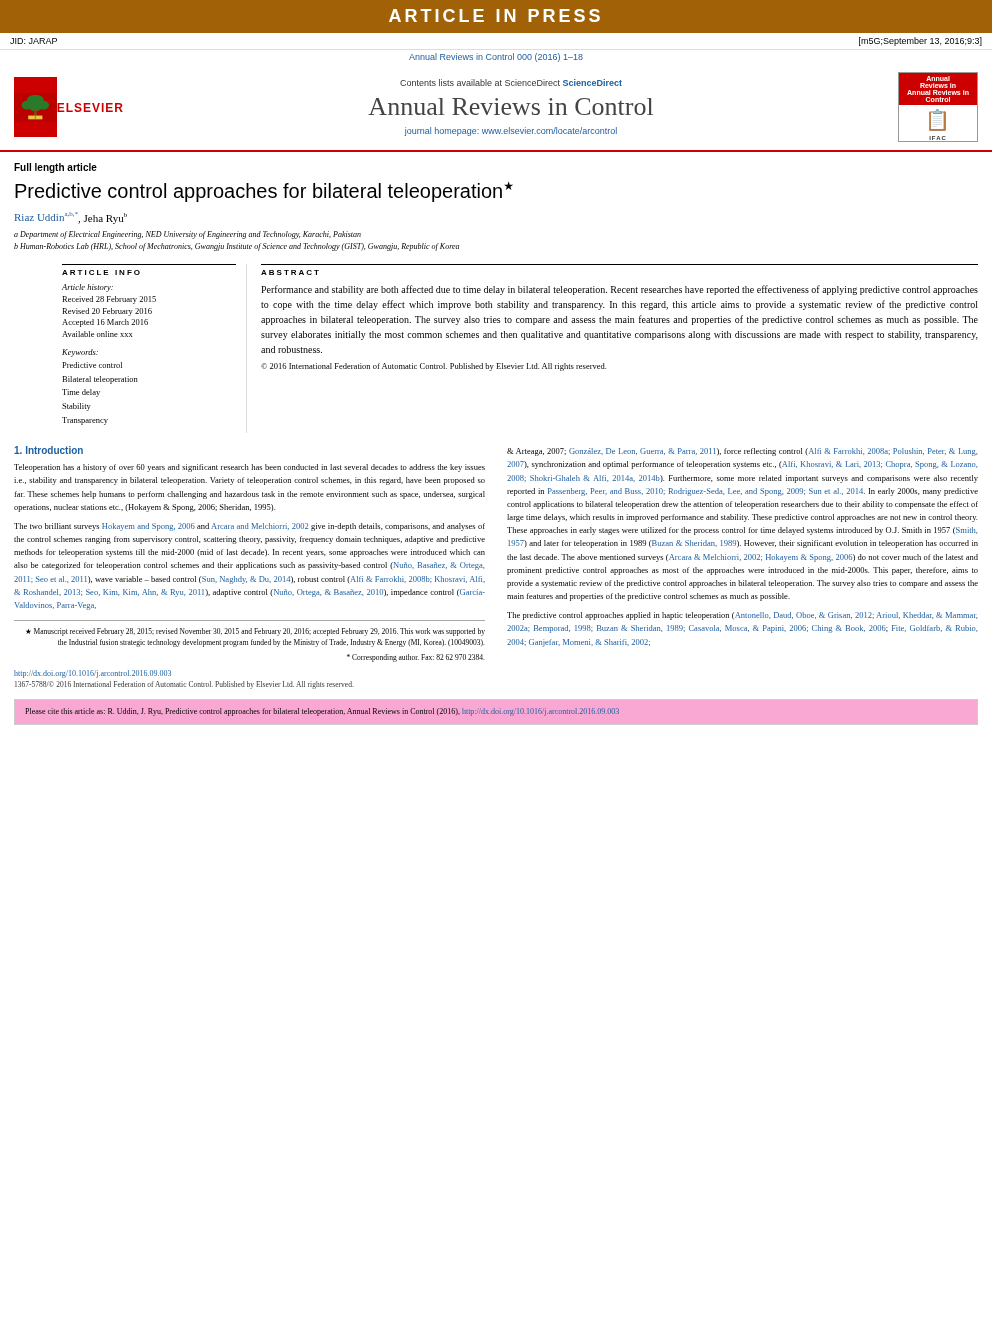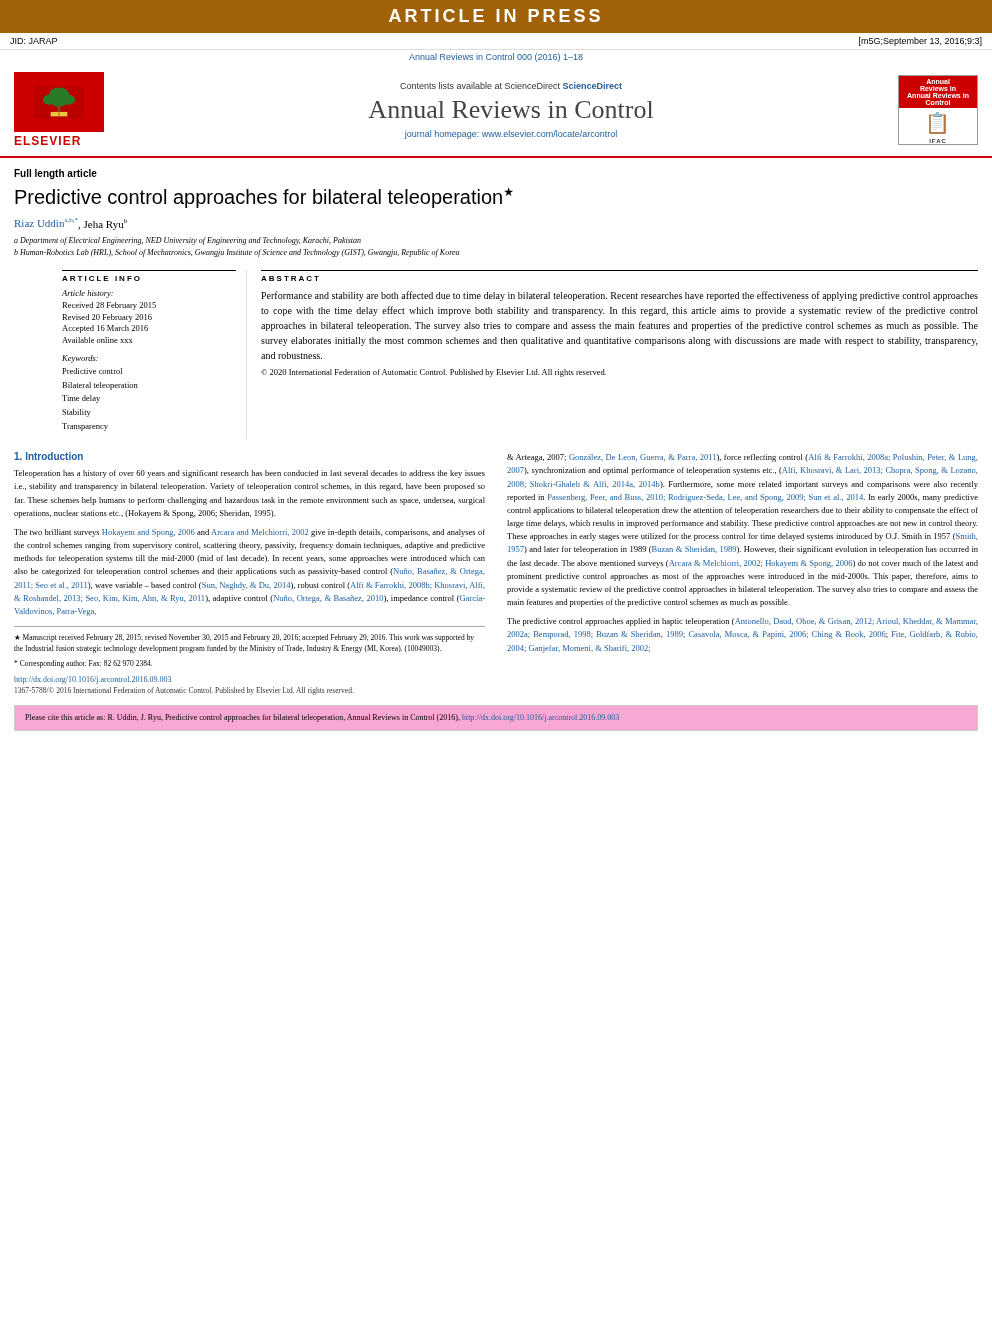--- a/index.html
+++ b/index.html
@@ -47,22 +47,22 @@
     .header-section {
       display: flex;
       align-items: center;
       justify-content: space-between;
       padding: 8px 14px;
       border-bottom: 2px solid #c00;
     }
 
     .elsevier-logo {
       display: flex;
-      flex-direction: column;
-      align-items: flex-start;
+      flex-direction: row;
+      align-items: center;
       width: 110px;
     }
     .elsevier-logo-top {
       background: #c00;
       color: #fff;
       width: 90px;
       height: 60px;
       display: flex;
       align-items: center;
       justify-content: center;
@@ -262,20 +262,21 @@
     
     .footnotes-section {
       border-top: 1px solid #aaa;
       margin-top: 8px;
       padding-top: 5px;
     }
     .footnote-line {
       font-size: 7.5px;
       line-height: 1.5;
       margin-bottom: 3px;
+      text-align: right;
     }
     .footnote-link {
       color: #2060a0;
       text-decoration: none;
     }
 
     
     .doi-section {
       margin-top: 6px;
       font-size: 8px;
@@ -394,21 +395,21 @@
         <div class="keyword-item">Bilateral teleoperation</div>
         <div class="keyword-item">Time delay</div>
         <div class="keyword-item">Stability</div>
         <div class="keyword-item">Transparency</div>
       </div>
     </div>
 
     <div class="right-col">
       <div class="section-header">ABSTRACT</div>
       <div class="abstract-text">Performance and stability are both affected due to time delay in bilateral teleoperation. Recent researches have reported the effectiveness of applying predictive control approaches to cope with the time delay effect which improve both stability and transparency. In this regard, this article aims to provide a systematic review of the predictive control approaches in bilateral teleoperation. The survey also tries to compare and assess the main features and properties of the predictive control schemes as much as possible. The survey elaborates initially the most common schemes and then qualitative and quantitative comparisons along with discussions are made with respect to stability, transparency, and robustness.</div>
-      <div class="abstract-copyright">© 2020 International Federation of Automatic Control. Published by Elsevier Ltd. All rights reserved.</div>
+      <div class="abstract-copyright">© 2016 International Federation of Automatic Control. Published by Elsevier Ltd. All rights reserved.</div>
     </div>
   </div>
 
   <div class="main-content">
 
     <div class="content-left">
       <div class="section-title">
         <span>1.</span> <span>Introduction</span>
       </div>
 

